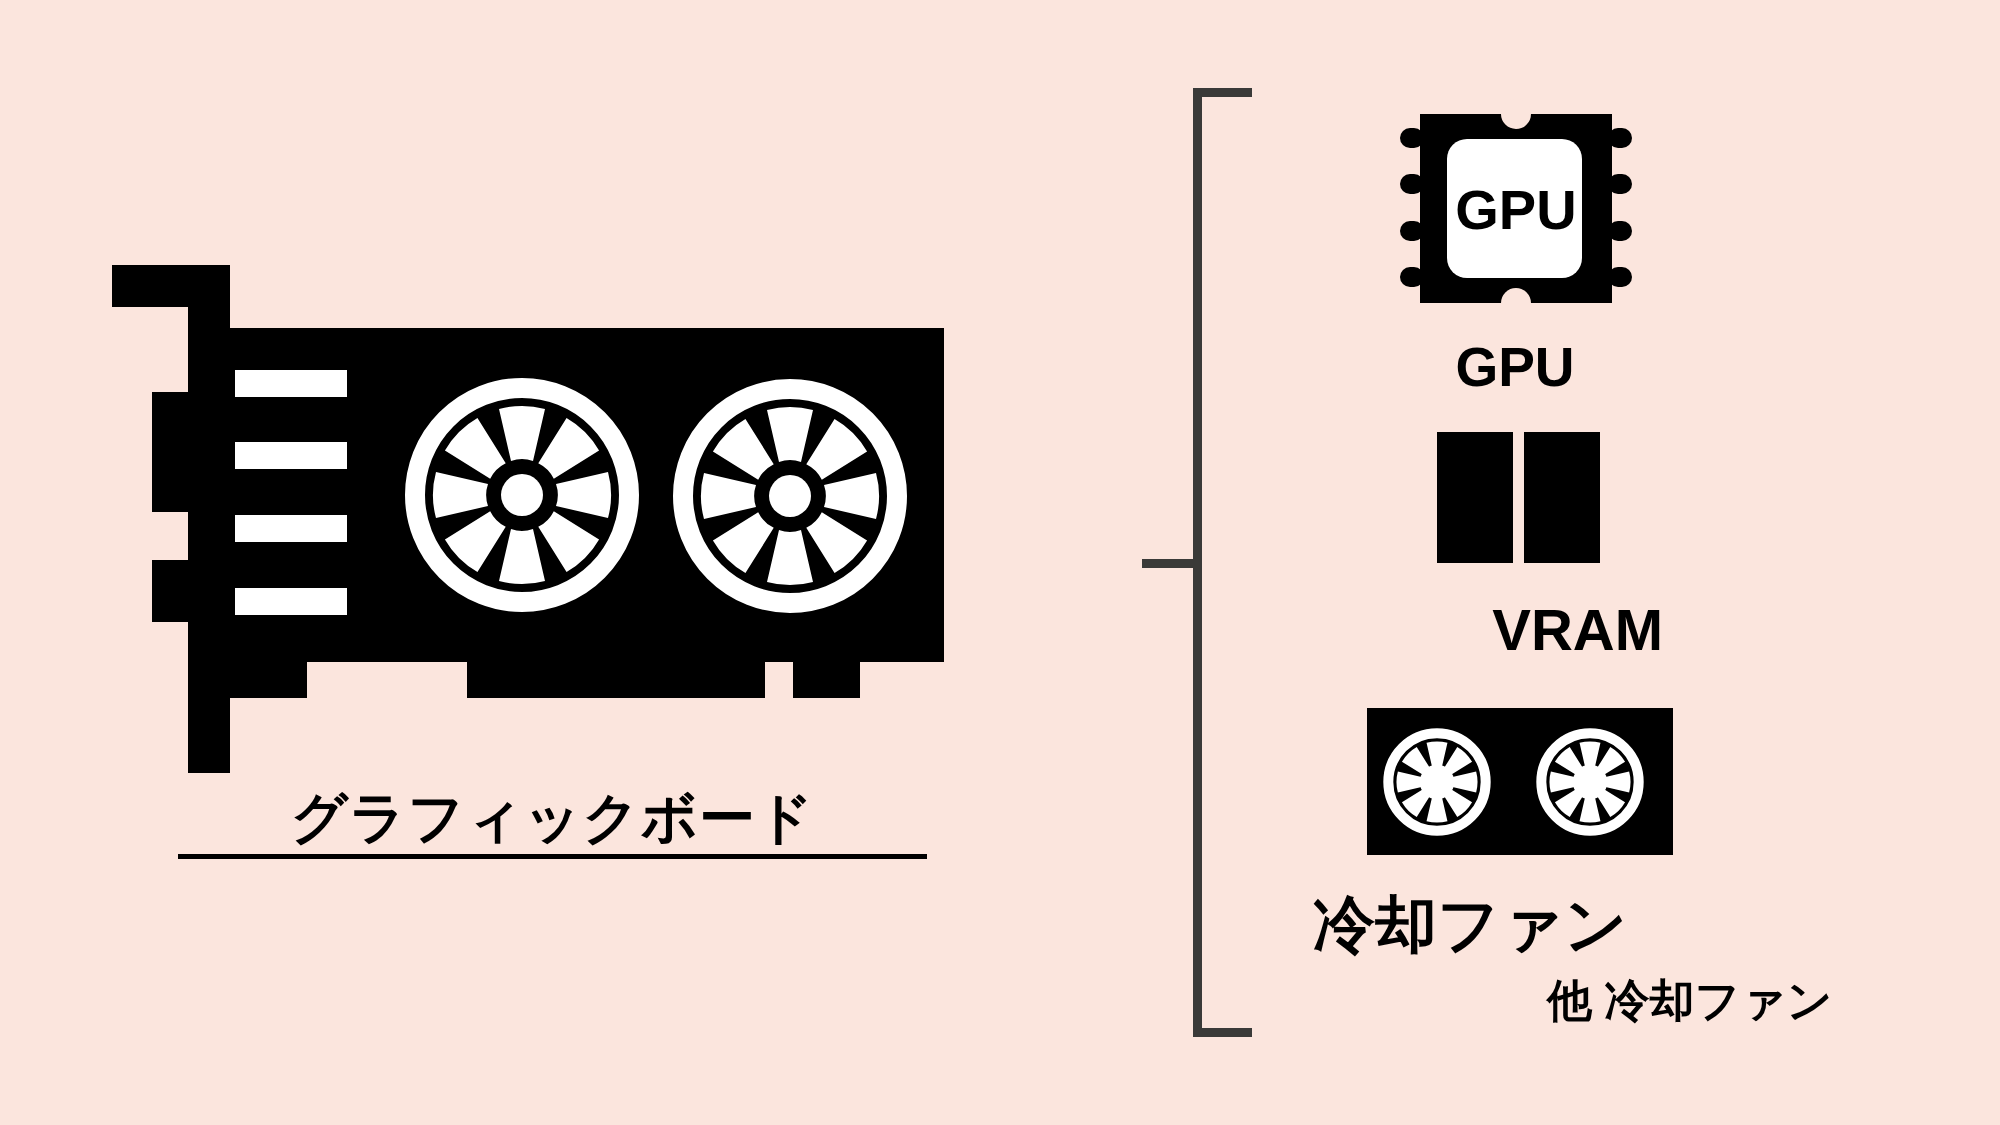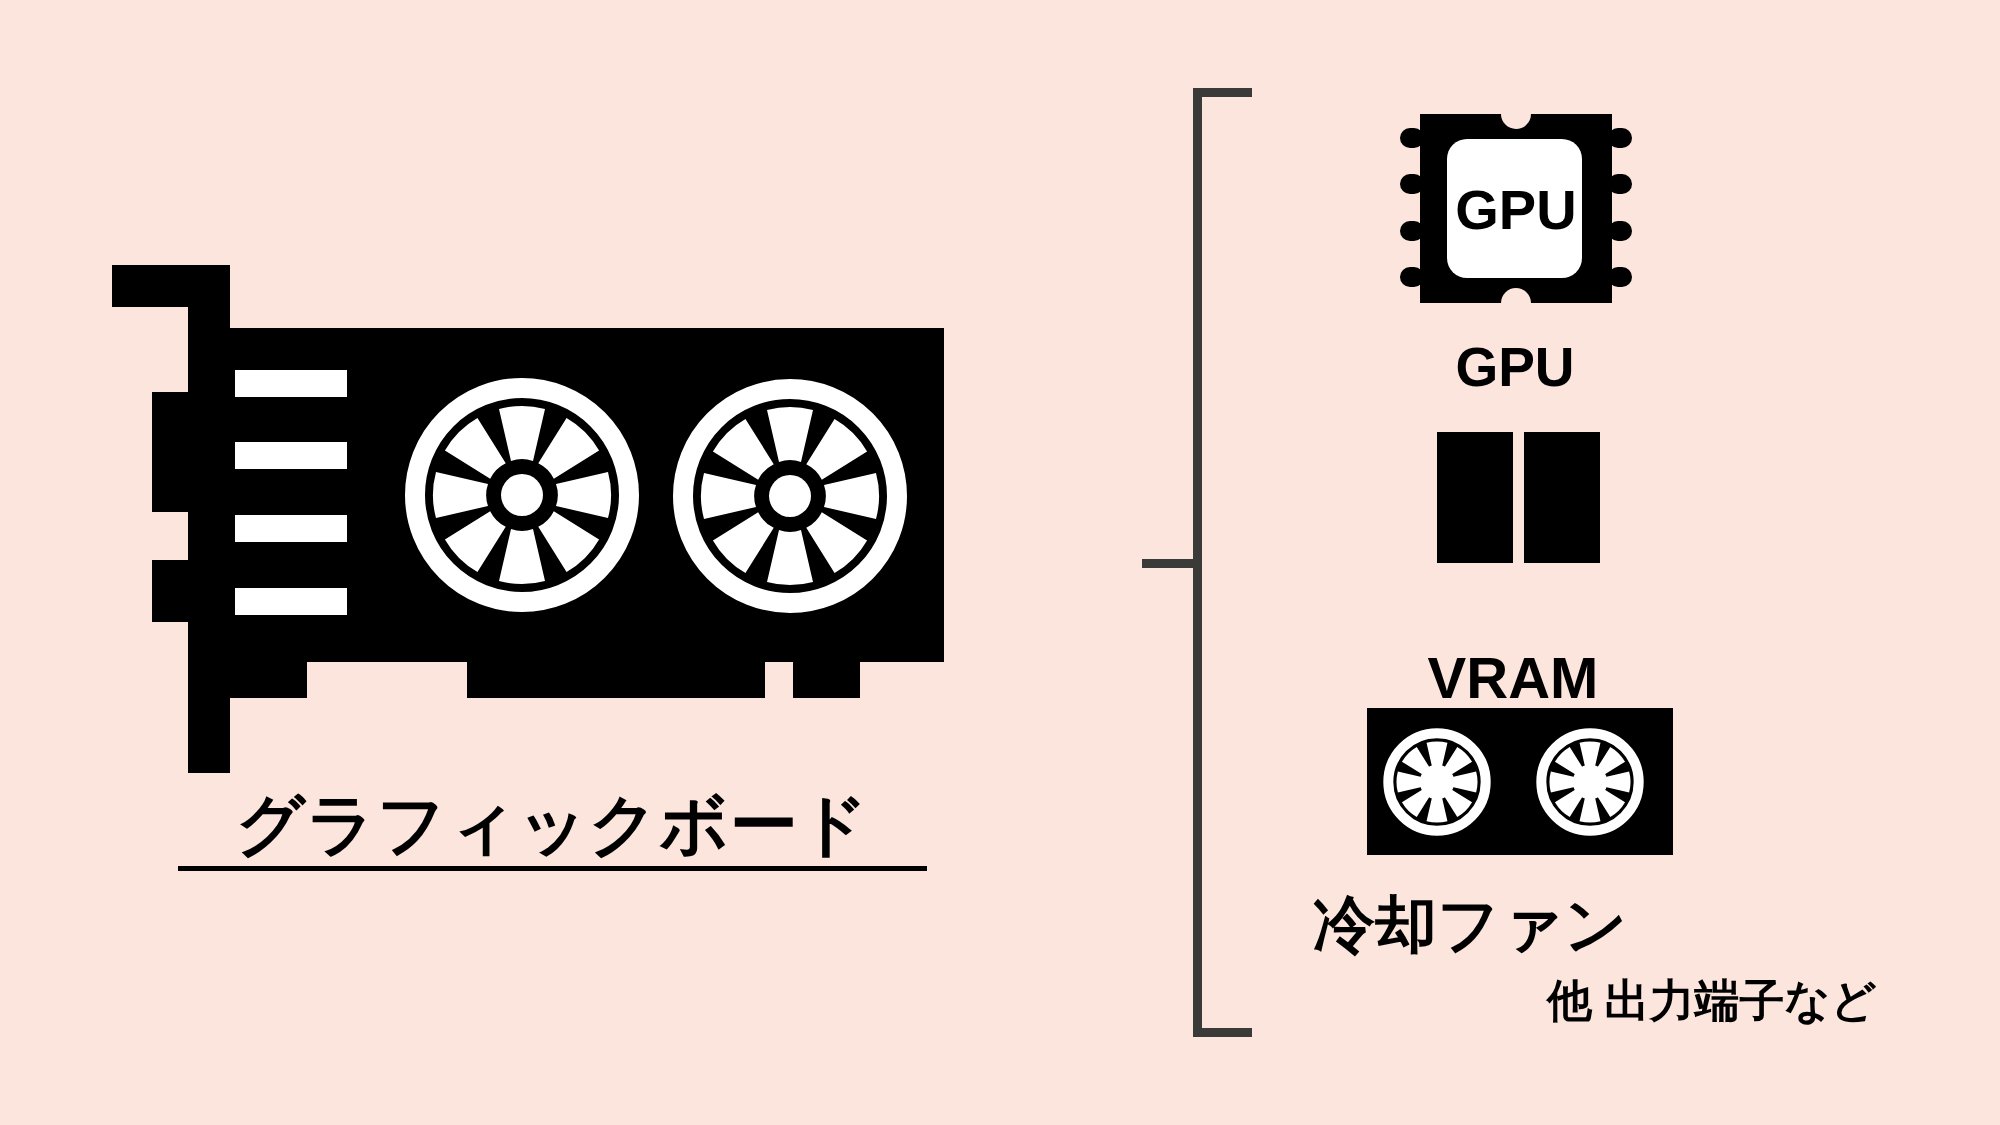--- a/index.html
+++ b/index.html
@@ -4,25 +4,25 @@
 <style>
   html,body{margin:0;padding:0;background:#fbe5dd;overflow:hidden;}
   #canvas{
     position:relative;width:2000px;height:1125px;background:#fbe5dd;
     font-family:"Liberation Sans","DejaVu Sans",sans-serif;color:#000;padding-left:36px;
   }
   #scene{position:absolute;left:0;top:0;}
   .lbl{position:absolute;font-weight:bold;color:#000;line-height:1.1;white-space:nowrap;}
   .title{
     position:absolute;left:178px;top:789px;width:749px;
-    font-size:68px;font-weight:bold;letter-spacing:1px;text-align:center;
+    font-size:56px;font-weight:bold;letter-spacing:1px;text-align:center;
     line-height:1.05;border-bottom:5px solid #000;padding-bottom:6px;
   }
   .gpu-label{left:1365px;top:337px;width:300px;text-align:center;font-size:55px;}
-  .vram-label{left:1363px;top:598px;width:300px;text-align:center;font-size:58px;margin-top:48px;}
+  .vram-label{left:1363px;top:598px;width:300px;text-align:right;font-size:58px;}
   .fan-label{left:1313px;top:891px;width:400px;text-align:left;font-size:62px;}
   .other-label{left:1547px;top:976px;font-size:45px;}
   .ink{fill:#000000;}
   .wht{fill:#ffffff;}
   .bg{fill:#fbe5dd;}
   .brk{fill:#3a3a38;}
 </style>
 </head>
 <body>
 
@@ -111,14 +111,14 @@
   </svg>
 
   <div class="title">グラフィックボード</div>
 
   <div class="lbl gpu-label">GPU</div>
 
   <div class="lbl vram-label">VRAM</div>
 
   <div class="lbl fan-label">冷却ファン</div>
 
-  <div class="lbl other-label">他 出力端子など</div>
+  <div class="lbl other-label">他 冷却ファン</div>
 </div>
 
 </body></html>

